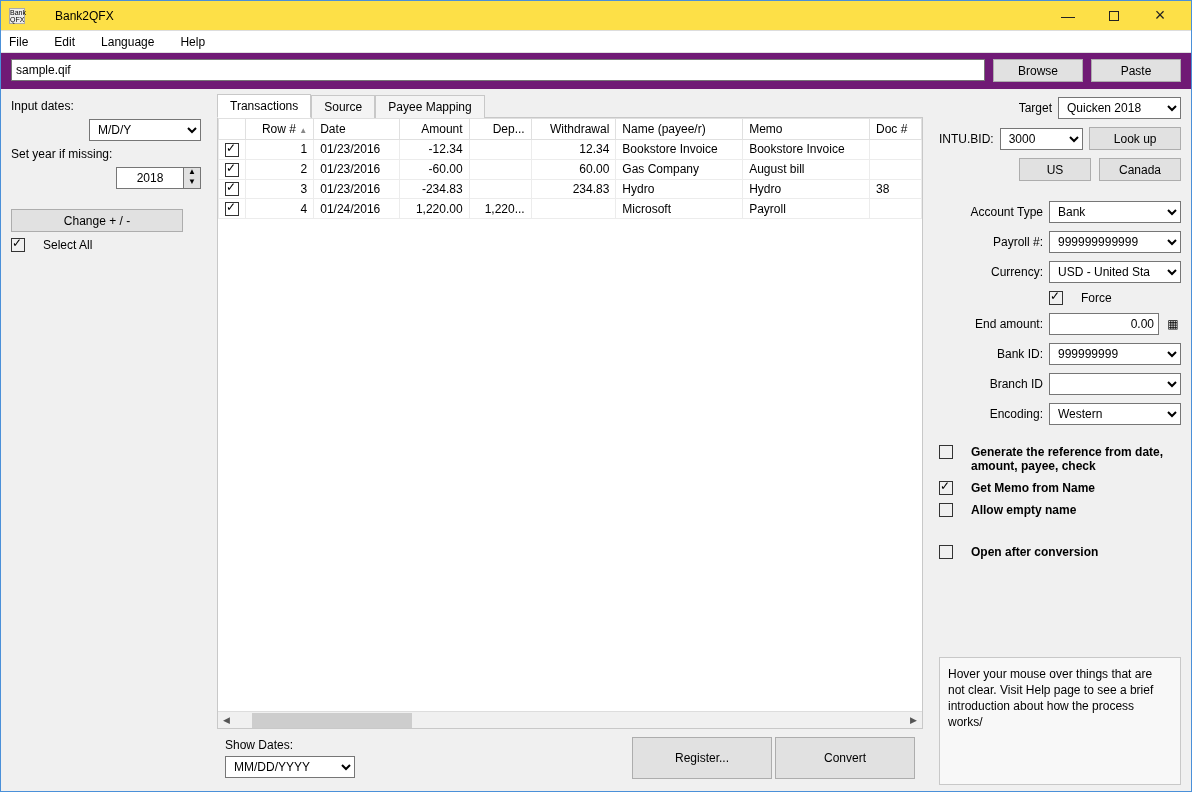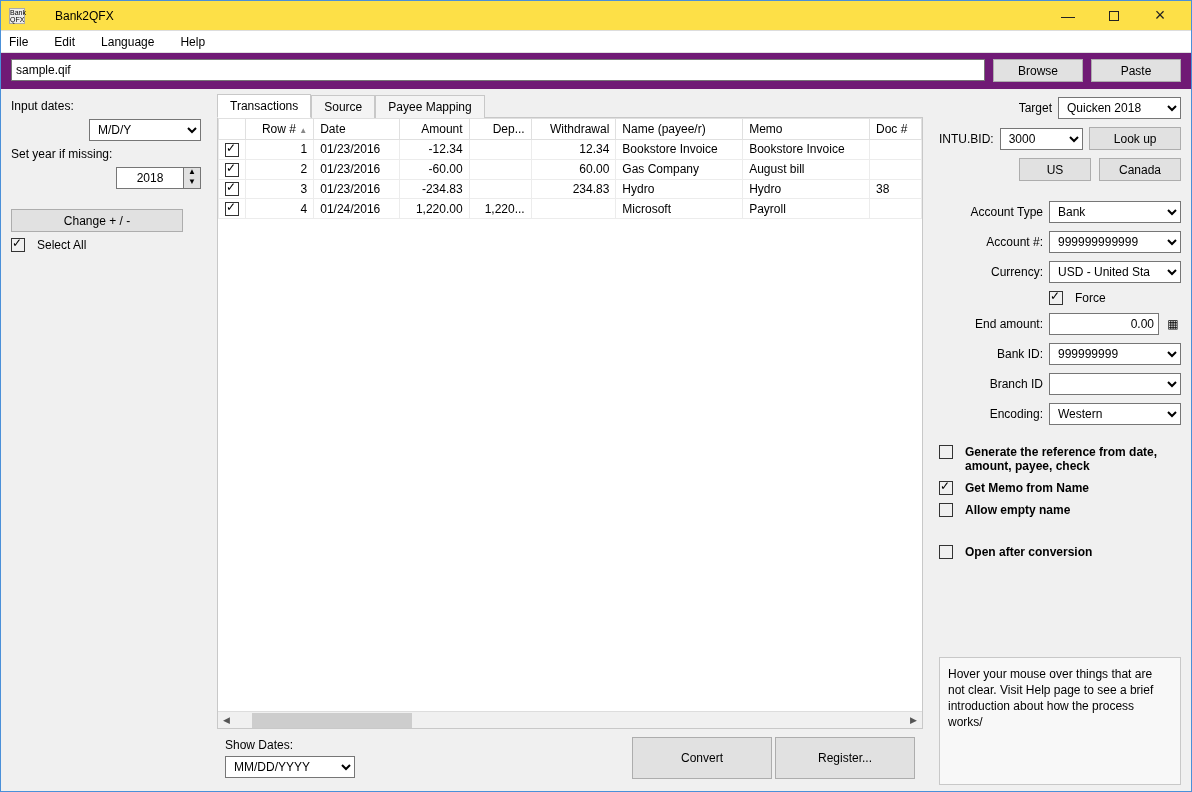--- a/index.html
+++ b/index.html
@@ -41,21 +41,21 @@
 .hscroll .thumb { width: 160px; height: 15px; background: #cdcdcd; margin-left: 17px; }
 .hscroll .ar { width: 17px; text-align: center; font-size: 9px; color: #555; }
 .bottombar { height: 58px; padding: 6px 8px; display: flex; align-items: center; gap: 3px; }
 .bottombar .left-sec { display: flex; flex-direction: column; gap: 4px; }
 .bottombar .spacer { flex: 1; }
 .bigbtn { width: 140px; height: 42px; background: #e1e1e1; border: 1px solid #adadad; font-size: 12px; display: flex; align-items: center; justify-content: center; }
 .right { width: 262px; padding: 8px 10px; display: flex; flex-direction: column; gap: 8px; }
 .row { display: flex; align-items: center; gap: 6px; }
 .row label { text-align: right; }
 .right select, .right input[type=text] { flex: 1; min-width: 0; }
-.chkline { display: flex; align-items: flex-start; gap: 12px; font-size: 12px; }
+.chkline { display: flex; align-items: flex-start; gap: 18px; font-size: 12px; }
 .chkline .lbl { flex: 1; line-height: 14px; font-weight: bold; }
 .helpbox { margin-top: auto; border: 1px solid #c8c8c8; background: #f8f8f8; padding: 8px; font-size: 12px; line-height: 16px; height: 128px; }
 .sortarrow { font-size: 8px; color: #888; }
 .cal-icon { width: 16px; text-align: center; }
 </style>
 </head>
 <body>
 
 <div class="titlebar">
   <div class="icon">Bank<br>QFX</div>
@@ -182,22 +182,22 @@
       </div>
     </div>
     <div class="bottombar">
       <div class="left-sec">
         <label>Show Dates:</label>
         <select style="width:130px;">
           <option>MM/DD/YYYY</option>
         </select>
       </div>
       <div class="spacer"></div>
+      <div class="bigbtn">Register...</div>
       <div class="bigbtn">Convert</div>
-      <div class="bigbtn">Register...</div>
     </div>
   </div>
 
   <div class="right">
     <div class="row">
       <label style="flex:1;">Target</label>
       <select style="width:148px;"><option>Quicken 2018</option></select>
     </div>
     <div class="row">
       <label>INTU.BID:</label>
@@ -207,21 +207,21 @@
     <div class="row" style="justify-content:flex-end; gap:8px;">
       <button class="btn sm" style="width:72px;">US</button>
       <button class="btn sm" style="width:82px;">Canada</button>
     </div>
     <div style="height:4px;"></div>
     <div class="row">
         <label style="width:104px;">Account Type</label>
       <select><option>Bank</option></select>
       </div>
     <div class="row">
-        <label style="width:104px;">Account #:</label>
+        <label style="width:104px;">Payroll #:</label>
       <select><option>999999999999</option></select>
       </div>
     <div class="row">
         <label style="width:104px;">Currency:</label>
       <select><option>USD - United Sta</option></select>
       </div>
     <div class="row" style="padding-left:110px;">
       <div class="chkline">
         <span class="chk c"></span>
         <span>Force</span>

